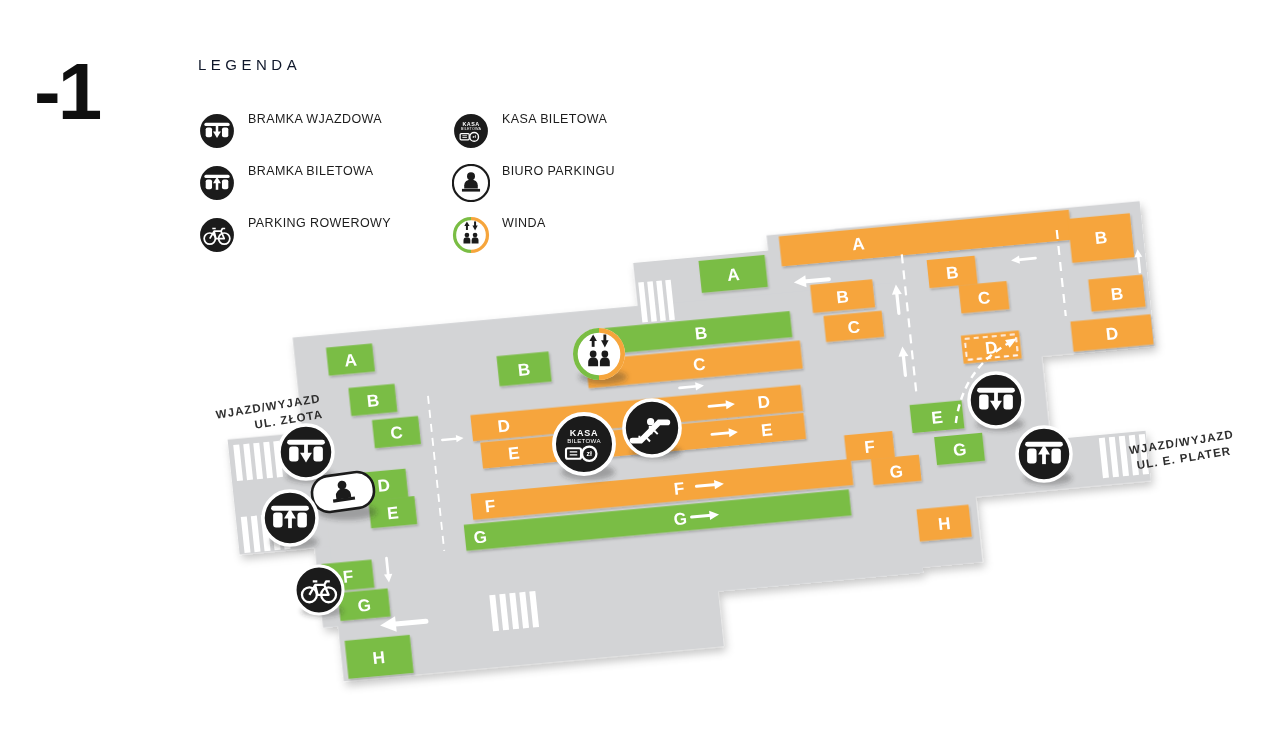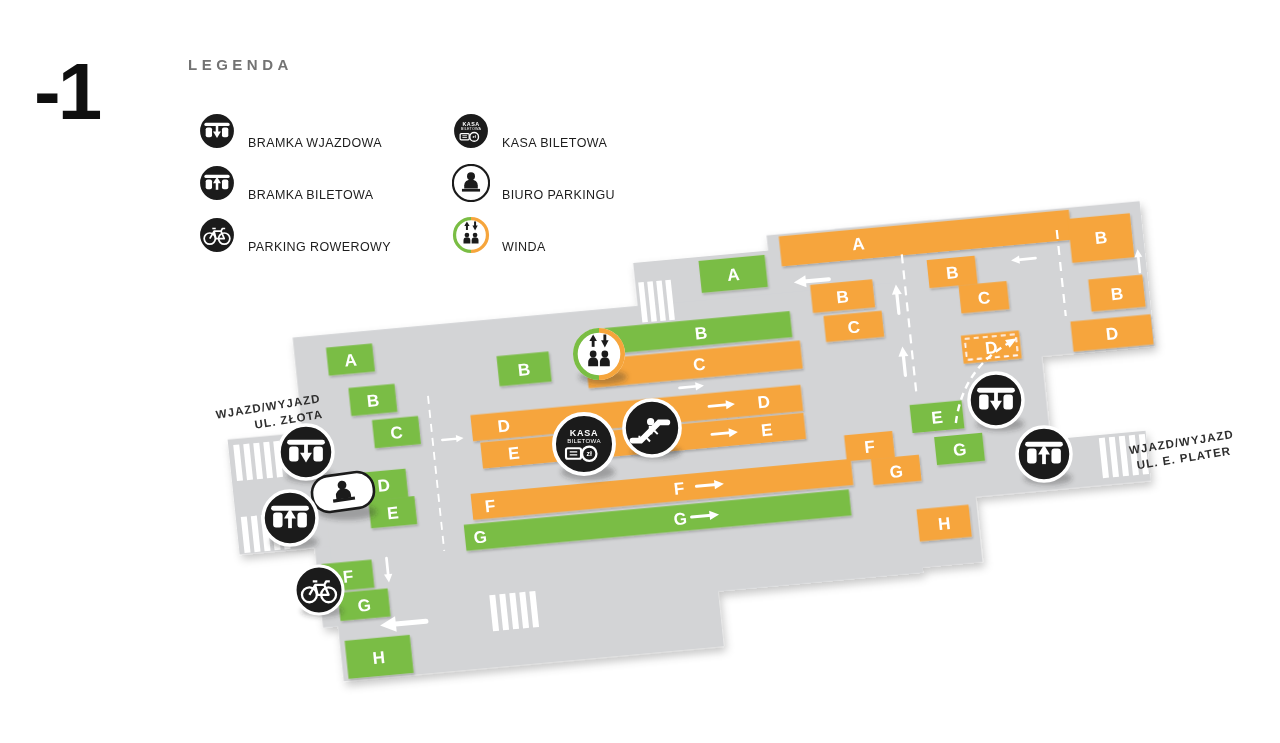--- a/index.html
+++ b/index.html
@@ -1,24 +1,24 @@
 <!DOCTYPE html>
 <html><head>
 <meta charset="utf-8">
 <style>
   html,body{margin:0;padding:0;background:#fff}
   .page{position:relative;width:1280px;height:743px;background:#fff;overflow:hidden;
         font-family:"Liberation Sans",sans-serif;color:#1c1c1c}
   .level{position:absolute;left:34px;top:52px;font-size:80px;font-weight:800;
          letter-spacing:-3px;color:#0f0f0f;line-height:1}
-  .legend-title{position:absolute;left:188px;top:56px;font-size:15px;font-weight:bold;
-                letter-spacing:4.5px;color:#737373}
+  .legend-title{position:absolute;left:198px;top:56px;font-size:15px;font-weight:normal;
+                letter-spacing:4.5px;color:#0f172a}
   .lcol{position:absolute;top:112px}
   .lcol1{left:198px}.lcol2{left:452px}
-  .lrow{display:flex;align-items:flex-end;height:38px;margin-bottom:14px}
+  .lrow{display:flex;align-items:flex-start;height:38px;margin-bottom:14px}
   .lrow span{margin-left:12px;font-size:12.5px;letter-spacing:.4px;color:#1c1c1c;white-space:nowrap}
   svg.mapsvg{position:absolute;left:0;top:0}
   .road-g polygon,.road-g rect{fill:#D3D4D6}
   .o{fill:#F6A53C}
   .g{fill:#7ABD44}
   .zl{font-weight:bold;font-size:17px;fill:#fff;text-anchor:middle;dominant-baseline:central}
   .dash{stroke:#fff;stroke-width:2.2;stroke-dasharray:9 7;fill:none}
   .dash2{stroke:#fff;stroke-width:1.8;stroke-dasharray:8 6;fill:none}
   .dashc{stroke:#fff;stroke-width:2.4;stroke-dasharray:7 5;fill:none}
   .sh{fill:#2f2f2f;opacity:.32}

